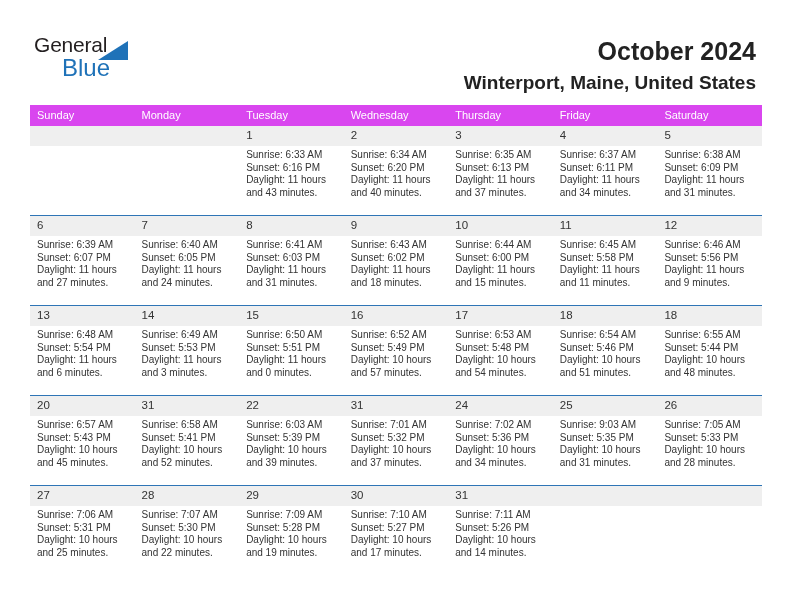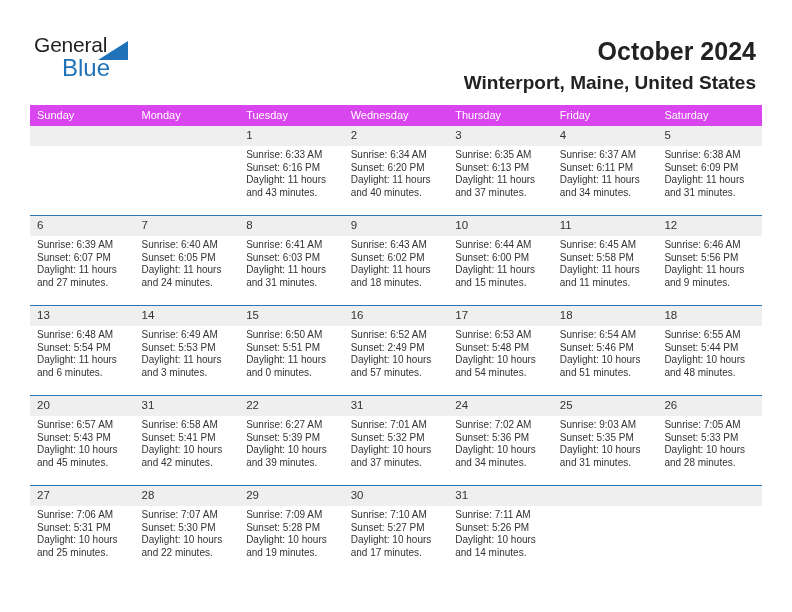--- a/index.html
+++ b/index.html
@@ -336,21 +336,21 @@
                 <div>Sunrise: 6:50 AM</div>
                 <div>Sunset: 5:51 PM</div>
                 <div>Daylight: 11 hours</div>
                 <div>and 0 minutes.</div>
               </div>
             </td>
             <td class="day">
               <div class="daynum">16</div>
               <div class="info">
                 <div>Sunrise: 6:52 AM</div>
-                <div>Sunset: 2:49 PM</div>
+                <div>Sunset: 5:49 PM</div>
                 <div>Daylight: 10 hours</div>
                 <div>and 57 minutes.</div>
               </div>
             </td>
             <td class="day">
               <div class="daynum">17</div>
               <div class="info">
                 <div>Sunrise: 6:53 AM</div>
                 <div>Sunset: 5:48 PM</div>
                 <div>Daylight: 10 hours</div>
@@ -385,27 +385,27 @@
                 <div>Daylight: 10 hours</div>
                 <div>and 45 minutes.</div>
               </div>
             </td>
             <td class="day">
               <div class="daynum">31</div>
               <div class="info">
                 <div>Sunrise: 6:58 AM</div>
                 <div>Sunset: 5:41 PM</div>
                 <div>Daylight: 10 hours</div>
-                <div>and 42 minutes.</div>
+                <div>and 52 minutes.</div>
               </div>
             </td>
             <td class="day">
               <div class="daynum">22</div>
               <div class="info">
-                <div>Sunrise: 6:27 AM</div>
+                <div>Sunrise: 6:03 AM</div>
                 <div>Sunset: 5:39 PM</div>
                 <div>Daylight: 10 hours</div>
                 <div>and 39 minutes.</div>
               </div>
             </td>
             <td class="day">
               <div class="daynum">31</div>
               <div class="info">
                 <div>Sunrise: 7:01 AM</div>
                 <div>Sunset: 5:32 PM</div>

